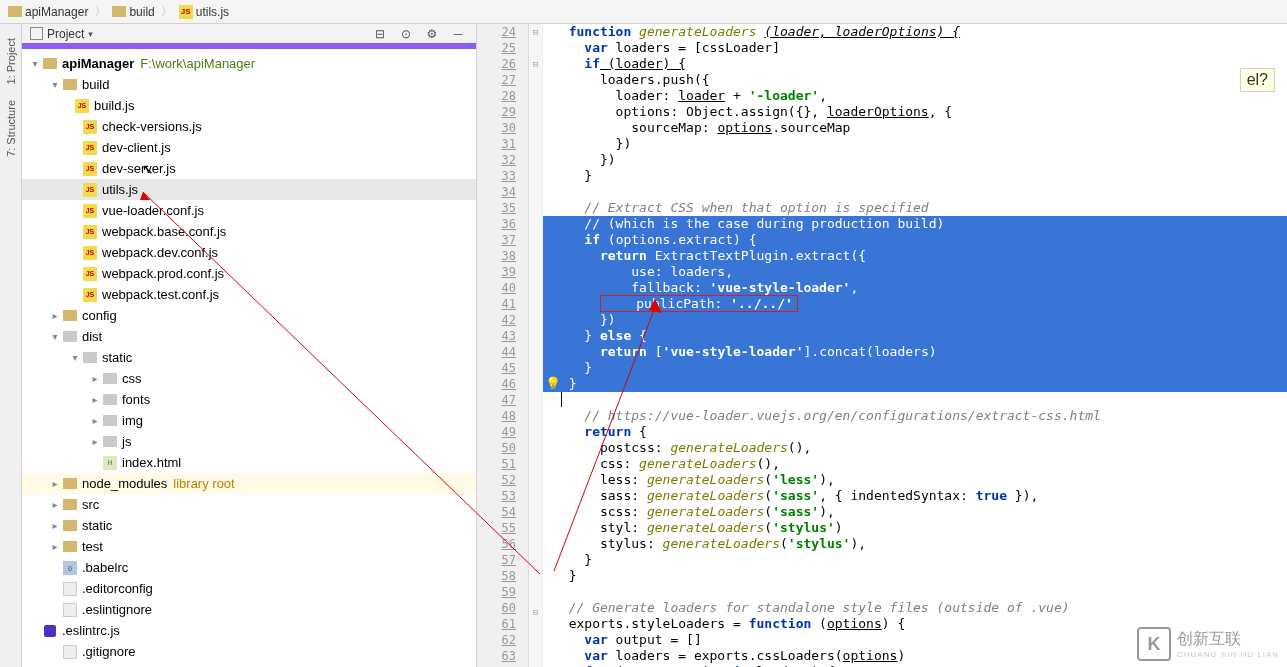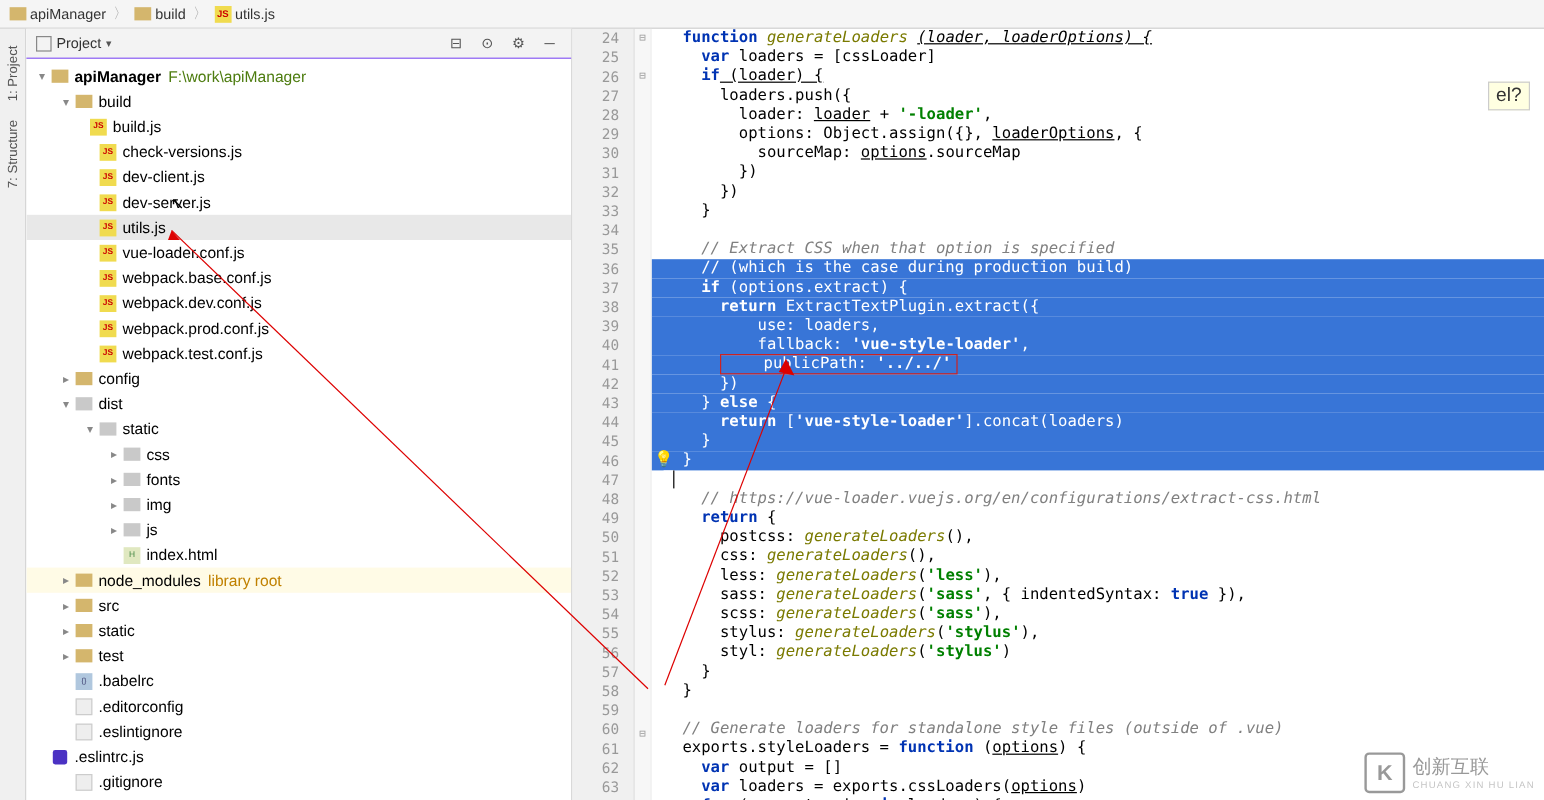--- a/index.html
+++ b/index.html
@@ -51,21 +51,21 @@
       border-right: 1px solid #d0d0d0;
       display: flex;
       flex-direction: column;
       background: #fff;
     }
     .project-header {
       height: 25px;
       display: flex;
       align-items: center;
       padding: 0 8px;
-      border-bottom: 1px solid #8b5cf6;
+      border-bottom: 6px solid #8b5cf6;
       background: #f3f3f3;
       font-size: 12px;
       gap: 6px;
     }
     .project-header .title { display: flex; align-items: center; gap: 4px; }
     .project-header .spacer { flex: 1; }
     .project-header .tool-btn { width: 20px; height: 18px; display: inline-flex; align-items: center; justify-content: center; color: #555; cursor: pointer; }
     .tree {
       flex: 1;
       overflow: auto;
@@ -105,21 +105,21 @@
     .gutter {
       width: 52px;
       background: #f0f0f0;
       border-right: 1px solid #ddd;
       text-align: right;
       color: #999;
       padding-right: 12px;
       font-size: 12px;
       padding-top: 0;
     }
-    .gutter .gline { height: 16px; }
+    .gutter .gline { height: 16px; text-decoration: underline; }
     .fold-gutter {
       width: 14px;
       background: #f7f7f7;
       border-right: 1px solid #eee;
       display: flex;
       flex-direction: column;
     }
     .fold-gutter .frow { height: 16px; display: flex; align-items:center; justify-content:center; color:#999; font-size:9px; }
     .codelines { flex: 1; overflow: hidden; position: relative; }
     .cline { height: 16px; padding-left: 10px; white-space: pre; color: #000; }
@@ -497,22 +497,22 @@
       <div class="cline sel">    <span>}</span></div>
       <div class="cline sel">  <span>}</span></div>
       <div class="cline"><span class="caret">&nbsp;</span></div>
       <div class="cline">    <span class="cm">// https://vue-loader.vuejs.org/en/configurations/extract-css.html</span></div>
       <div class="cline">    <span class="kw">return</span><span> {</span></div>
       <div class="cline">    <span>  postcss: </span><span class="fn">generateLoaders</span><span>(),</span></div>
       <div class="cline">    <span>  css: </span><span class="fn">generateLoaders</span><span>(),</span></div>
       <div class="cline">    <span>  less: </span><span class="fn">generateLoaders</span><span>(</span><span class="st">'less'</span><span>),</span></div>
       <div class="cline">    <span>  sass: </span><span class="fn">generateLoaders</span><span>(</span><span class="st">'sass'</span><span>, { indentedSyntax: </span><span class="kw">true</span><span> }),</span></div>
       <div class="cline">    <span>  scss: </span><span class="fn">generateLoaders</span><span>(</span><span class="st">'sass'</span><span>),</span></div>
+      <div class="cline">    <span>  styl: </span><span class="fn">generateLoaders</span><span>(</span><span class="st">'stylus'</span><span>)</span></div>
       <div class="cline">    <span>  stylus: </span><span class="fn">generateLoaders</span><span>(</span><span class="st">'stylus'</span><span>),</span></div>
-      <div class="cline">    <span>  styl: </span><span class="fn">generateLoaders</span><span>(</span><span class="st">'stylus'</span><span>)</span></div>
       <div class="cline">    <span>}</span></div>
       <div class="cline">  <span>}</span></div>
       <div class="cline"></div>
       <div class="cline">  <span class="cm">// Generate loaders for standalone style files (outside of .vue)</span></div>
       <div class="cline">  <span>exports.styleLoaders = </span><span class="kw">function</span><span> (</span><span class="u">options</span><span>) {</span></div>
       <div class="cline">    <span class="kw">var</span><span> output = []</span></div>
       <div class="cline">    <span class="kw">var</span><span> loaders = exports.cssLoaders(</span><span class="u">options</span><span>)</span></div>
       <div class="cline">    <span class="kw">for</span><span> (</span><span class="kw">var</span><span> extension </span><span class="kw">in</span><span> loaders) {</span></div>
 
       <span class="bulb" style="left:2px; top:352px; color:#e6a400;">💡</span>

